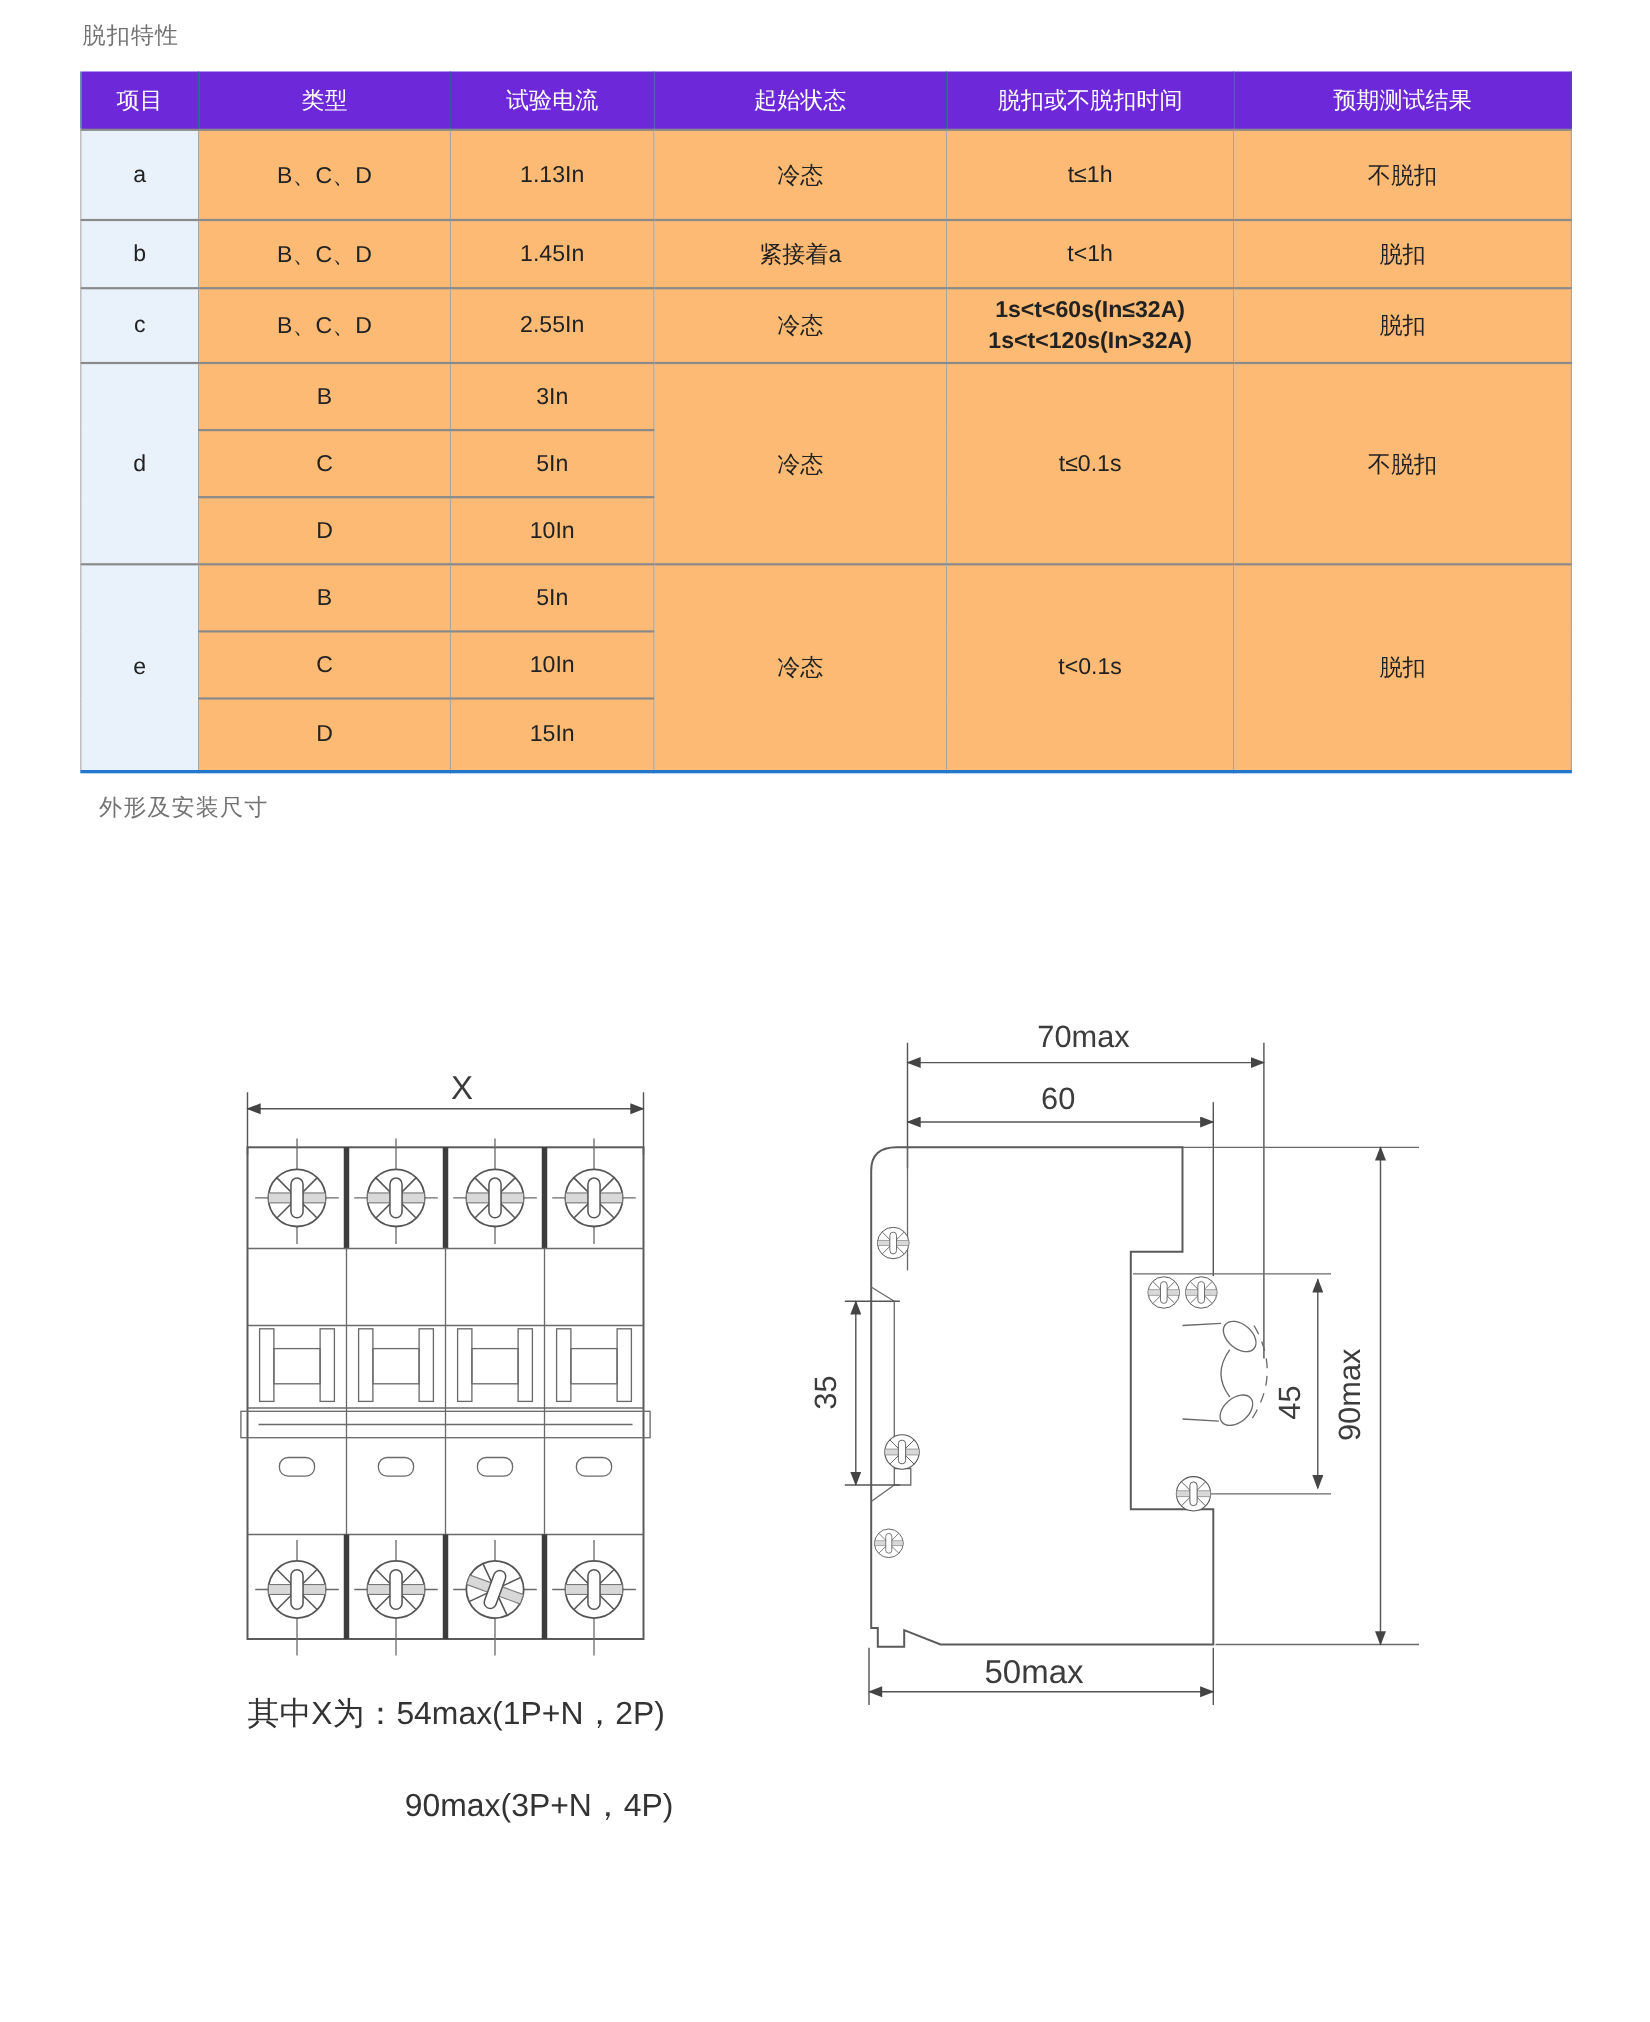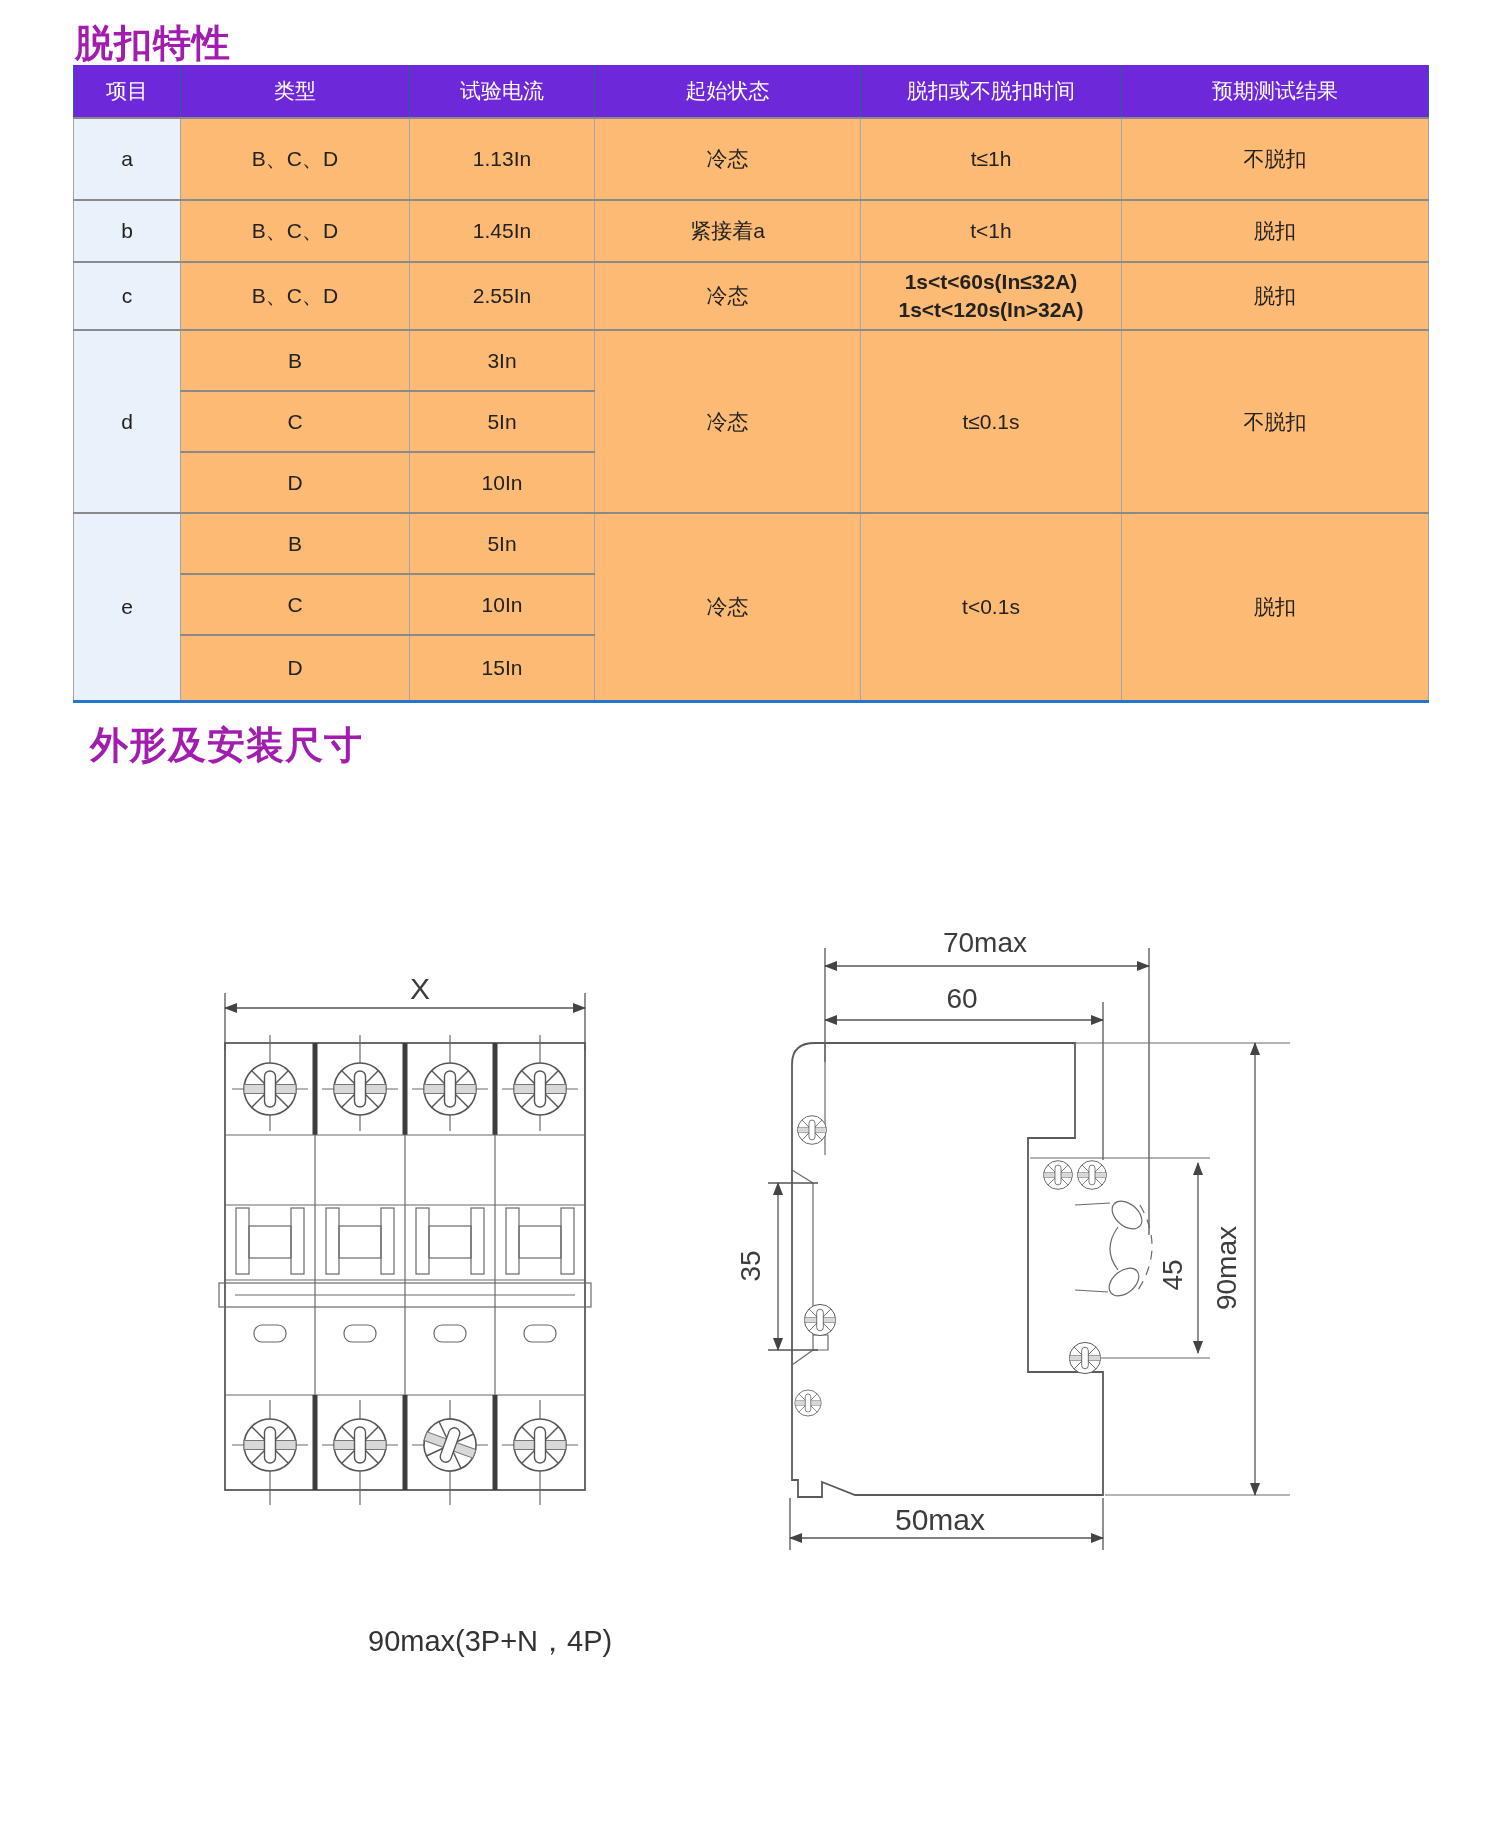--- a/index.html
+++ b/index.html
@@ -1,21 +1,21 @@
 <!DOCTYPE html>
 <html><head>
 <meta charset="utf-8">
 <style>
   html,body { margin:0; padding:0; background:#fff; }
   .page {
     position:relative; width:1500px; height:1838px; background:#ffffff;
     font-family:"Liberation Sans", sans-serif; overflow:hidden;
   }
   .sec-title {
-    position:absolute; color:#a21caf; font-weight:bold; font-size:38px;
+    position:absolute; color:#737373; font-weight:normal; font-size:21px;
     letter-spacing:1px;
   }
   #title-trip { left:75px; top:18px; }
   #title-dim  { left:90px; top:720px; }
 
   
   table.trip {
     position:absolute; left:73px; top:65px; width:1355px;
     border-collapse:collapse; table-layout:fixed;
     border-bottom:3px solid #2277cc;
@@ -240,20 +240,21 @@
         <line class="thin" x1="207" y1="470" x2="283" y2="470"></line>
       <line class="thin" x1="335" y1="425" x2="335" y2="530"></line>
         <line class="thin" x1="297" y1="470" x2="373" y2="470"></line>
       <use href="#screw" transform="translate(65,470)"></use>
       <use href="#screw" transform="translate(155,470)"></use>
       <use href="#screw" transform="translate(245,470) rotate(20)"></use>
       <use href="#screw" transform="translate(335,470)"></use>
     </g>
   </svg>
 
+  <div class="caption-line" id="caption-1">其中X为：54max(1P+N，2P)</div>
   <div class="caption-line" id="caption-2">90max(3P+N，4P)</div>
 
   <svg class="drawing" id="side-view" viewBox="0 0 690 660">
 
     <line class="dline" x1="185" y1="48" x2="185" y2="162"></line>
     <line class="dline" x1="509" y1="48" x2="509" y2="335"></line>
     <line class="dline" x1="185" y1="66" x2="509" y2="66" marker-start="url(#aS)" marker-end="url(#aE)"></line>
     <text class="dimtxt" x="345" y="52" text-anchor="middle">70max</text>
 
     <line class="dline" x1="463" y1="102" x2="463" y2="260"></line>

